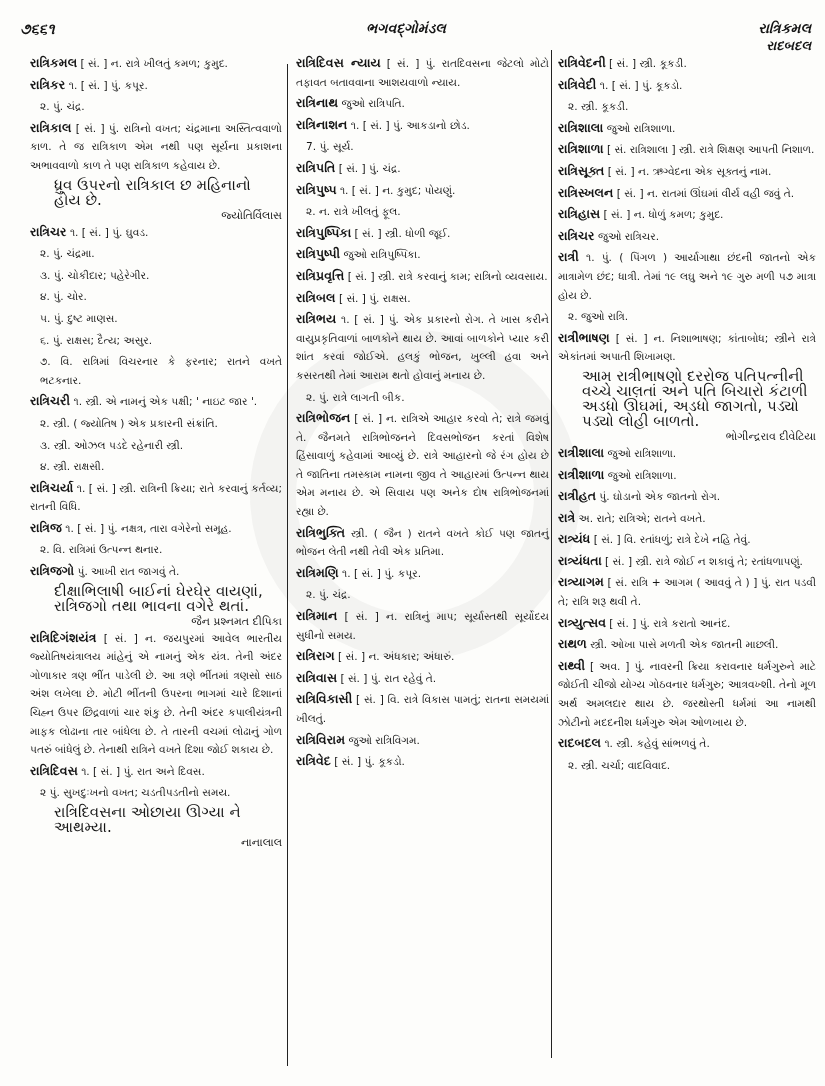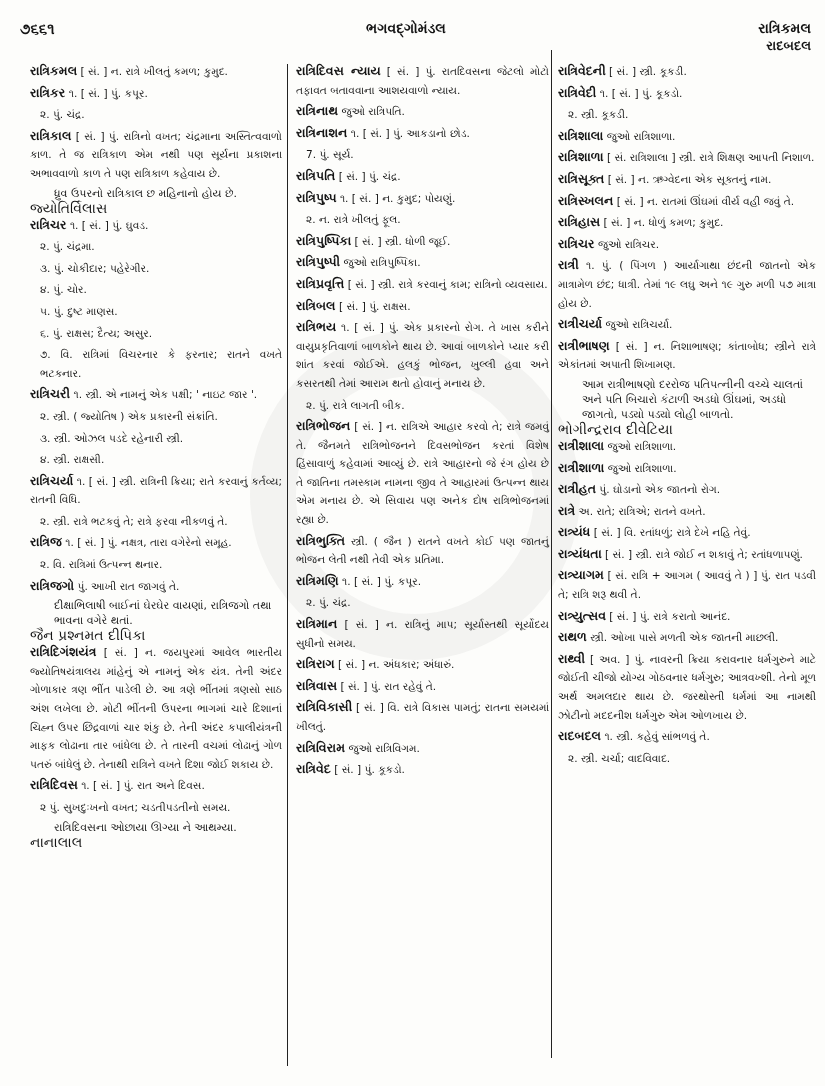--- a/index.html
+++ b/index.html
@@ -1,40 +1,40 @@
 <!DOCTYPE html>
 <html><head>
 <meta charset="utf-8">
 <style>
   html, body { margin:0; padding:0; }
   body {
     width:825px; height:1086px; background:#fdfdfb; color:#141414;
     font-family:"DejaVu Sans", sans-serif; position:relative; overflow:hidden;
   }
-  .header { position:absolute; left:0; top:0; width:825px; height:56px; }
+  .header { position:absolute; left:0; top:0; width:825px; height:56px;font-style:italic; }
   .page-num { position:absolute; left:20px; top:20px; font-size:15px; font-weight:bold; }
   .running-title { position:absolute; left:0; width:812px; top:20px; text-align:center; font-size:14px; font-weight:bold; }
   .guide1 { position:absolute; right:14px; top:20px; font-size:14px; font-weight:bold; }
   .guide2 { position:absolute; right:14px; top:38px; font-size:13px; font-weight:bold; }
   .watermark {
     position:absolute; left:250px; top:330px; width:330px; height:330px;
     border-radius:50%; border:46px solid rgba(120,120,120,0.07); box-sizing:border-box;
   }
-  .col { position:absolute; top:62px; font-size:10.6px; line-height:18.6px; }
+  .col { position:absolute; top:54px; font-size:10.6px; line-height:18.6px; }
   .col1 { left:30px; width:252px; }
   .col2 { left:296px; width:253px; }
   .col3 { left:558px; width:258px; }
   .rule { position:absolute; width:1px; background:#222; }
   .rule1 { left:287px; top:64px; height:1002px; }
   .rule2 { left:551px; top:50px; height:1008px; }
   .entry { margin-bottom:3px; text-align:justify; }
   .sub { padding-left:10px; }
   .hw { font-weight:bold; font-size:12.5px; }
-  .quote { padding-left:24px; font-size:11px; line-height:15px; }
-  .src { text-align:left; font-size:14px; line-height:15px; }
+  .quote { padding-left:24px; font-size:15px; line-height:15px; }
+  .src { text-align:right; font-size:11px; line-height:15px; }
 </style>
 </head>
 <body>
 
 <div class="header">
   <span class="page-num">૭૬૬૧</span>
   <span class="running-title">ભગવદ્ગોમંડલ</span>
   <span class="guide1">રાત્રિકમલ</span>
   <span class="guide2">રાદબદલ</span>
 </div>
@@ -56,21 +56,20 @@
     <div class="entry sub">૩. પું. ચોકીદાર; પહેરેગીર.</div>
     <div class="entry sub">૪. પું. ચોર.</div>
     <div class="entry sub">૫. પું. દુષ્ટ માણસ.</div>
     <div class="entry sub">૬. પું. રાક્ષસ; દૈત્ય; અસુર.</div>
     <div class="entry sub">૭. વિ. રાત્રિમાં વિચરનાર કે ફરનાર; રાતને વખતે ભટકનાર.</div>
     <div class="entry"><span class="hw">રાત્રિચરી</span> <span>૧. સ્ત્રી. એ નામનું એક પક્ષી; ' નાઇટ જાર '.</span></div>
     <div class="entry sub">૨. સ્ત્રી. ( જ્યોતિષ ) એક પ્રકારની સંક્રાંતિ.</div>
     <div class="entry sub">૩. સ્ત્રી. ઓઝલ પડદે રહેનારી સ્ત્રી.</div>
     <div class="entry sub">૪. સ્ત્રી. રાક્ષસી.</div>
     <div class="entry"><span class="hw">રાત્રિચર્યા</span> <span>૧. [ સં. ] સ્ત્રી. રાત્રિની ક્રિયા; રાતે કરવાનું કર્તવ્ય; રાતની વિધિ.</span></div>
-    <div class="entry sub">૨. સ્ત્રી. રાત્રે ભટકવું તે; રાત્રે ફરવા નીકળવું તે.</div>
     <div class="entry"><span class="hw">રાત્રિજ</span> <span>૧. [ સં. ] પું. નક્ષત્ર, તારા વગેરેનો સમૂહ.</span></div>
     <div class="entry sub">૨. વિ. રાત્રિમાં ઉત્પન્ન થનાર.</div>
     <div class="entry"><span class="hw">રાત્રિજગો</span> <span>પું. આખી રાત જાગવું તે.</span></div>
     <div class="quote">દીક્ષાભિલાષી બાઈનાં ઘેરઘેર વાયણાં, રાત્રિજગો તથા ભાવના વગેરે થતાં.</div>
     <div class="src">જૈન પ્રશ્નમત દીપિકા</div>
     <div class="entry"><span class="hw">રાત્રિદિગંશયંત્ર</span> <span>[ સં. ] ન. જયપુરમાં આવેલ ભારતીય જ્યોતિષયંત્રાલય માંહેનું એ નામનું એક યંત્ર. તેની અંદર ગોળાકાર ત્રણ ભીંત પાડેલી છે. આ ત્રણે ભીંતમાં ત્રણસો સાઠ અંશ લખેલા છે. મોટી ભીંતની ઉપરના ભાગમાં ચારે દિશાનાં ચિહ્ન ઉપર છિદ્રવાળાં ચાર શંકુ છે. તેની અંદર કપાલીયંત્રની માફક લોઢાના તાર બાંધેલા છે. તે તારની વચમાં લોઢાનું ગોળ પતરું બાંધેલું છે. તેનાથી રાત્રિને વખતે દિશા જોઈ શકાય છે.</span></div>
     <div class="entry"><span class="hw">રાત્રિદિવસ</span> <span>૧. [ સં. ] પું. રાત અને દિવસ.</span></div>
     <div class="entry sub">૨ પું. સુખદુઃખનો વખત; ચડતીપડતીનો સમય.</div>
     <div class="quote">રાત્રિદિવસના ઓછાયા ઊગ્યા ને આથમ્યા.</div>
     <div class="src">નાનાલાલ</div>
@@ -104,21 +103,21 @@
     <div class="entry"><span class="hw">રાત્રિવેદની</span> <span>[ સં. ] સ્ત્રી. કૂકડી.</span></div>
     <div class="entry"><span class="hw">રાત્રિવેદી</span> <span>૧. [ સં. ] પું. કૂકડો.</span></div>
     <div class="entry sub">૨. સ્ત્રી. કૂકડી.</div>
     <div class="entry"><span class="hw">રાત્રિશાલા</span> <span>જુઓ રાત્રિશાળા.</span></div>
     <div class="entry"><span class="hw">રાત્રિશાળા</span> <span>[ સં. રાત્રિશાલા ] સ્ત્રી. રાત્રે શિક્ષણ આપતી નિશાળ.</span></div>
     <div class="entry"><span class="hw">રાત્રિસૂક્ત</span> <span>[ સં. ] ન. ઋગ્વેદના એક સૂક્તનું નામ.</span></div>
     <div class="entry"><span class="hw">રાત્રિસ્ખલન</span> <span>[ સં. ] ન. રાતમાં ઊંઘમાં વીર્ય વહી જવું તે.</span></div>
     <div class="entry"><span class="hw">રાત્રિહાસ</span> <span>[ સં. ] ન. ધોળું કમળ; કુમુદ.</span></div>
     <div class="entry"><span class="hw">રાત્રિચર</span> <span>જુઓ રાત્રિચર.</span></div>
     <div class="entry"><span class="hw">રાત્રી</span> <span>૧. પું. ( પિંગળ ) આર્યાગાથા છંદની જાતનો એક માત્રામેળ છંદ; ધાત્રી. તેમાં ૧૯ લઘુ અને ૧૯ ગુરુ મળી ૫૭ માત્રા હોય છે.</span></div>
-    <div class="entry"><span class="hw">રાત્રીચર્યા</span> <span>જુઓ રાત્રિચર્યા.</span></div>
+    <div class="entry sub">૨. જુઓ રાત્રિ.</div>
     <div class="entry"><span class="hw">રાત્રીભાષણ</span> <span>[ સં. ] ન. નિશાભાષણ; કાંતાબોધ; સ્ત્રીને રાત્રે એકાંતમાં અપાતી શિખામણ.</span></div>
     <div class="quote">આમ રાત્રીભાષણો દરરોજ પતિપત્નીની વચ્ચે ચાલતાં અને પતિ બિચારો કંટાળી અડધો ઊંઘમાં, અડધો જાગતો, પડ્યો પડ્યો લોહી બાળતો.</div>
     <div class="src">ભોગીન્દ્રરાવ દીવેટિયા</div>
     <div class="entry"><span class="hw">રાત્રીશાલા</span> <span>જુઓ રાત્રિશાળા.</span></div>
     <div class="entry"><span class="hw">રાત્રીશાળા</span> <span>જુઓ રાત્રિશાળા.</span></div>
     <div class="entry"><span class="hw">રાત્રીહત</span> <span>પું. ઘોડાનો એક જાતનો રોગ.</span></div>
     <div class="entry"><span class="hw">રાત્રે</span> <span>અ. રાતે; રાત્રિએ; રાતને વખતે.</span></div>
     <div class="entry"><span class="hw">રાત્ર્યંધ</span> <span>[ સં. ] વિ. રતાંધળું; રાત્રે દેખે નહિ તેવું.</span></div>
     <div class="entry"><span class="hw">રાત્ર્યંધતા</span> <span>[ સં. ] સ્ત્રી. રાત્રે જોઈ ન શકાવું તે; રતાંધળાપણું.</span></div>
     <div class="entry"><span class="hw">રાત્ર્યાગમ</span> <span>[ સં. રાત્રિ + આગમ ( આવવું તે ) ] પું. રાત પડવી તે; રાત્રિ શરૂ થવી તે.</span></div>

